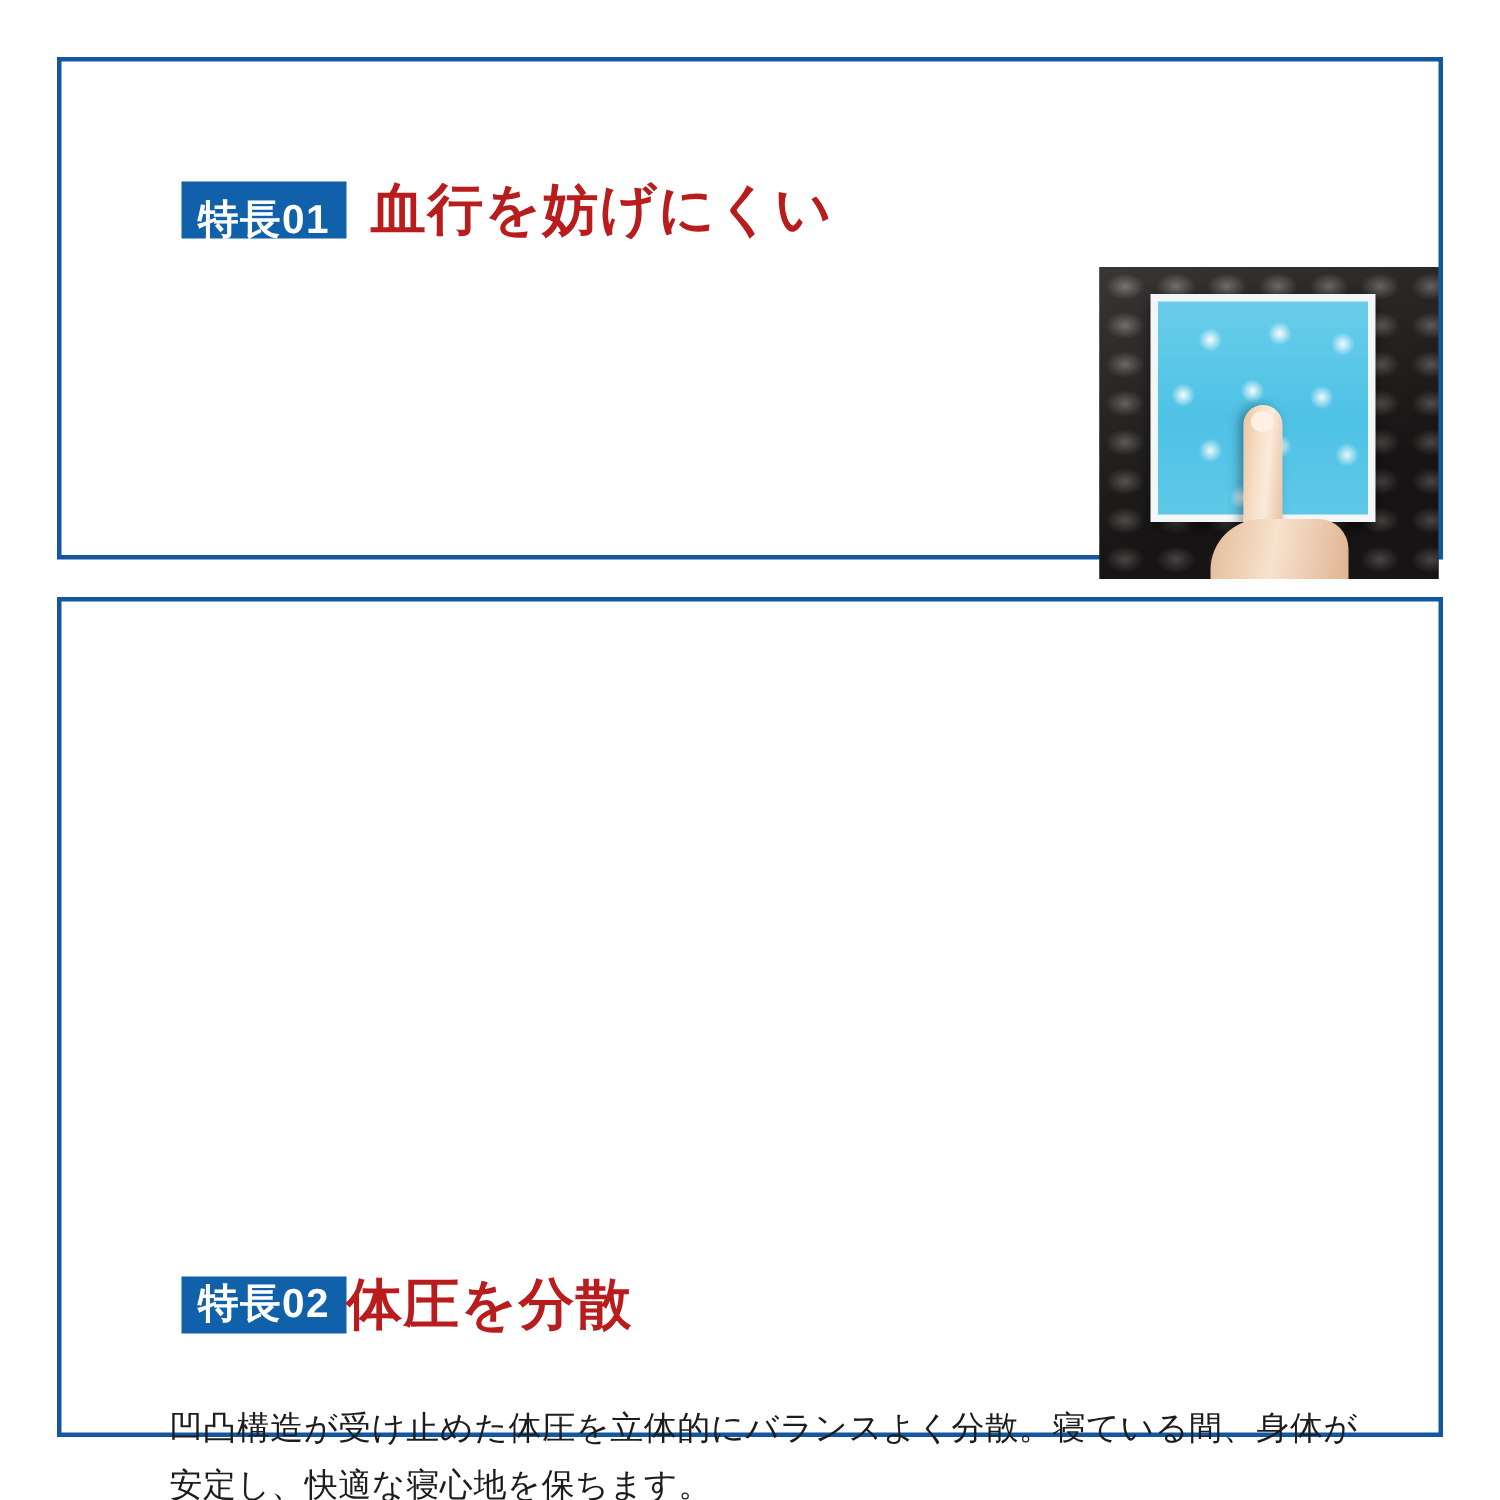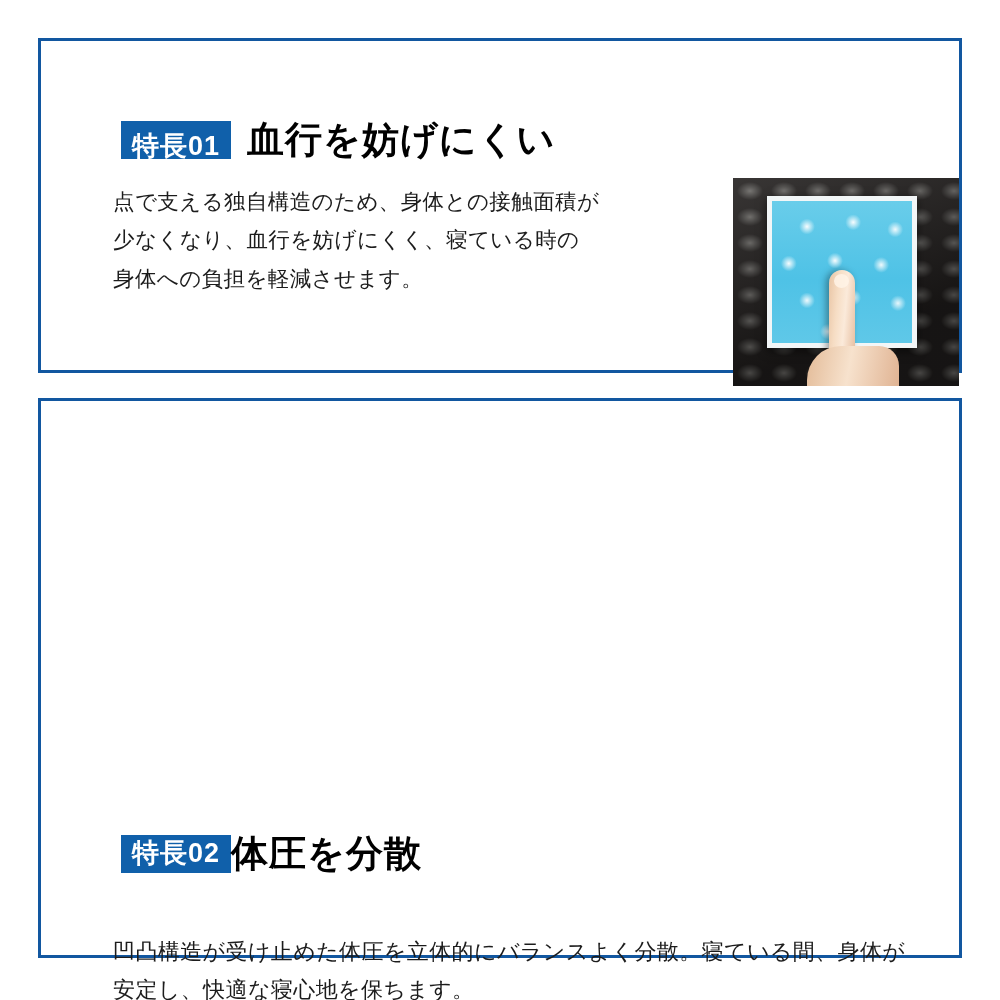--- a/index.html
+++ b/index.html
@@ -24,30 +24,30 @@
   
   .head-row{position:absolute;display:flex;align-items:center;}
   .badge{
     background:#1060aa;color:#ffffff;
     font-weight:bold;
     letter-spacing:1px;
     display:flex;align-items:center;justify-content:center;
     box-sizing:border-box;
   }
   .head-title{
-    color:#000000;
+    color:#b91c1c;
     font-weight:bold;
     white-space:nowrap;
   }
 
   #head1{left:80px;top:74px;}
   #head1 .badge{font-size:27px;padding:17px 11px 5px;height:38px;}
   #head1 .head-title{font-size:37px;margin-left:16px;letter-spacing:1px;}
 
-  #head2{left:80px;top:428px;}
+  #head2{left:80px;top:444px;}
   #head2 .badge{font-size:27px;padding:3px 11px 5px;height:38px;}
   #head2 .head-title{font-size:37px;letter-spacing:1px;}
 
   
   .body-copy{
     position:absolute;
     color:#1c1c1c;
     font-size:21.5px;
     line-height:1.78;
     letter-spacing:0.4px;
@@ -116,23 +116,20 @@
 </head>
 <body>
 
 <div class="page">
 
   <div class="card" id="card1">
     <div class="head-row" id="head1">
       <span class="badge">特長01</span>
       <span class="head-title">血行を妨げにくい</span>
     </div>
-    <div class="body-copy" id="copy1">点で支える独自構造のため、身体との接触面積が
-少なくなり、血行を妨げにくく、寝ている時の
-身体への負担を軽減させます。</div>
 
     <div id="photo1">
       <div class="foam-bg"></div>
       <div class="gel-sheet">
         <div class="gel-inner"></div>
       </div>
       <div class="finger"></div>
       <div class="hand"></div>
     </div>
   </div>

